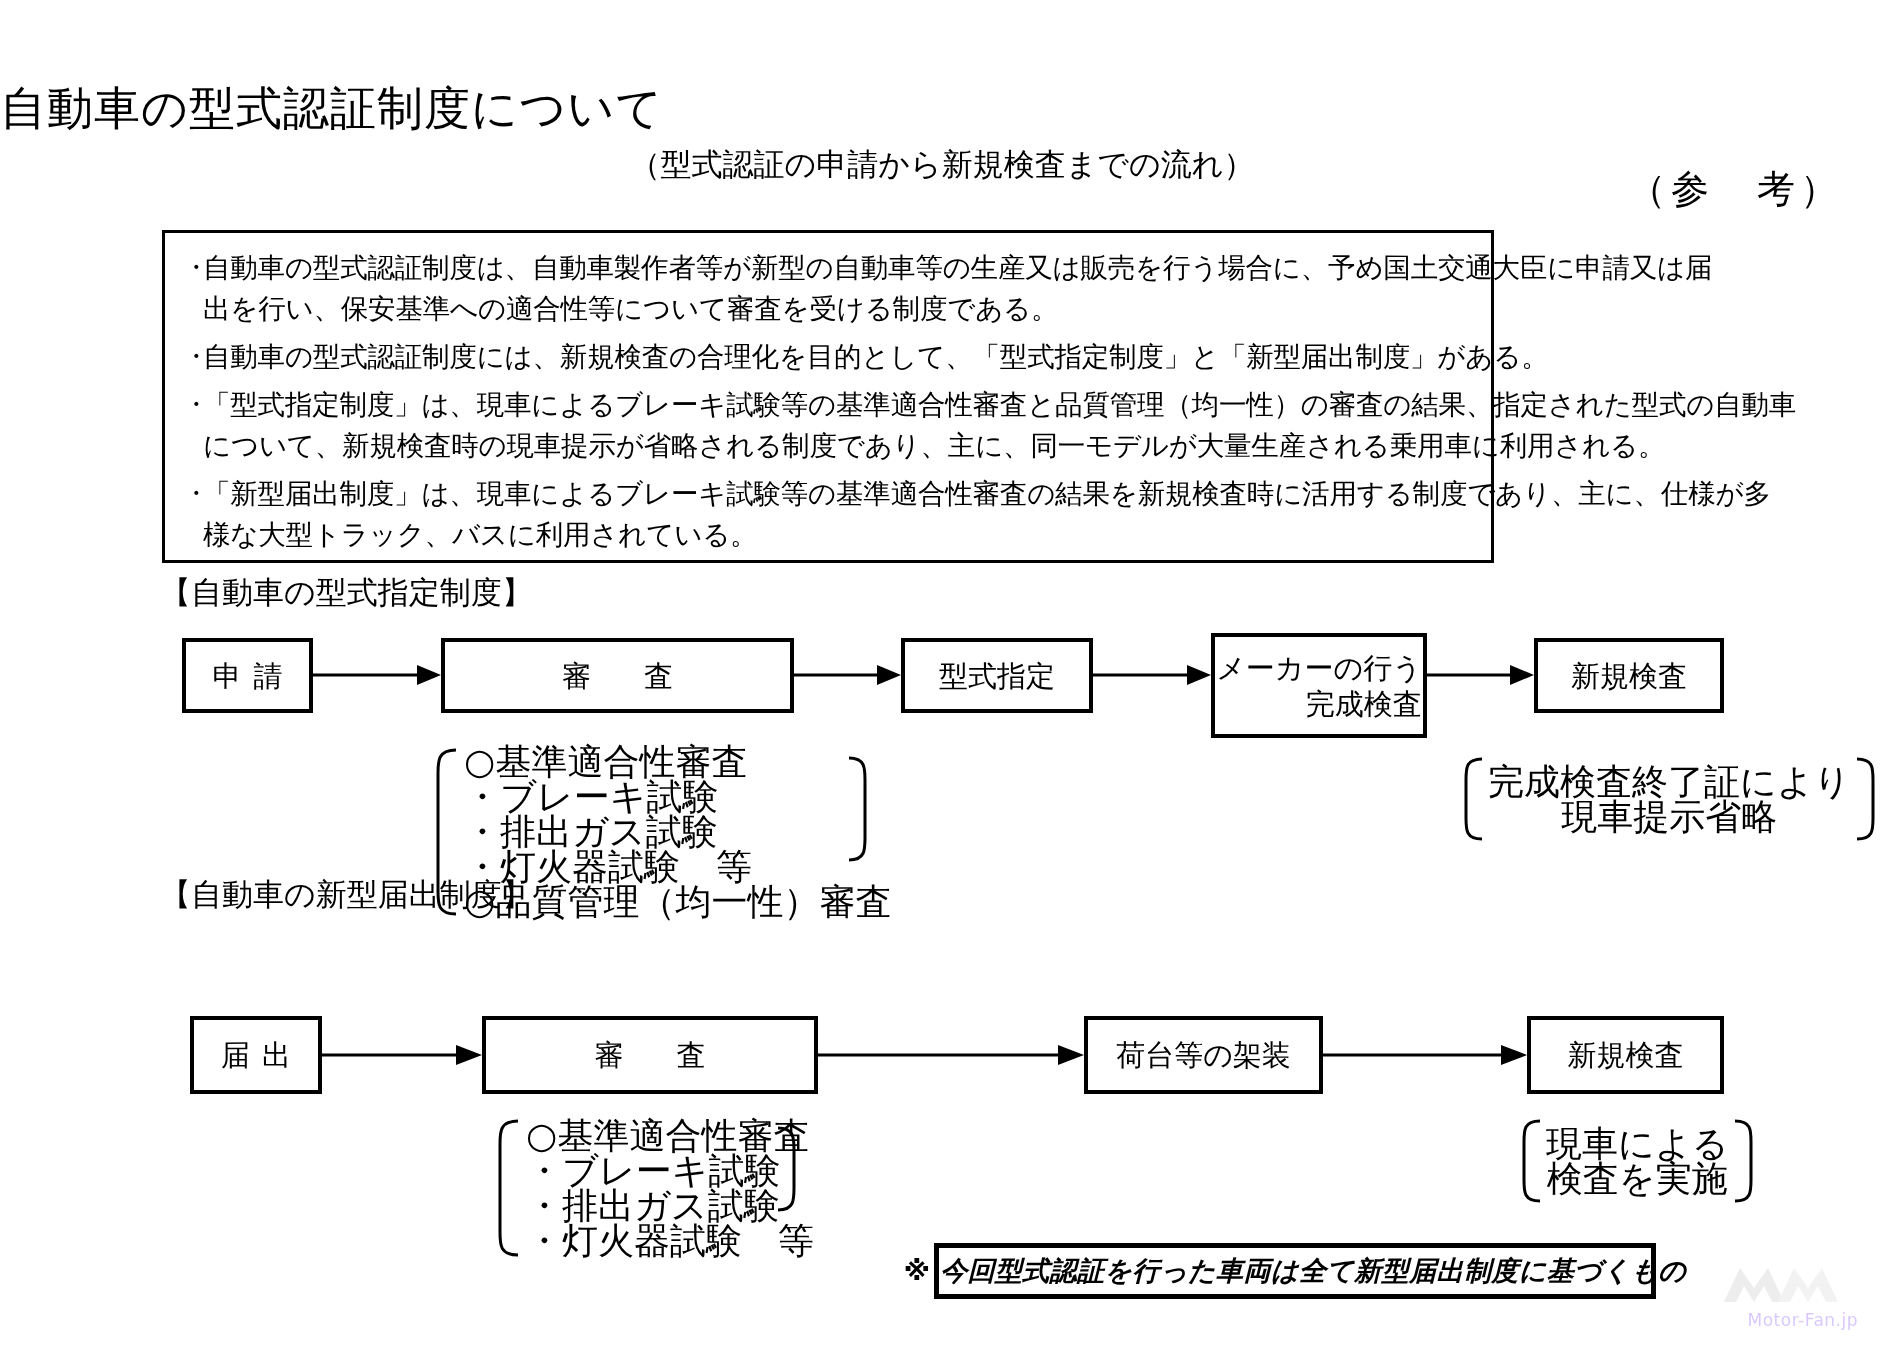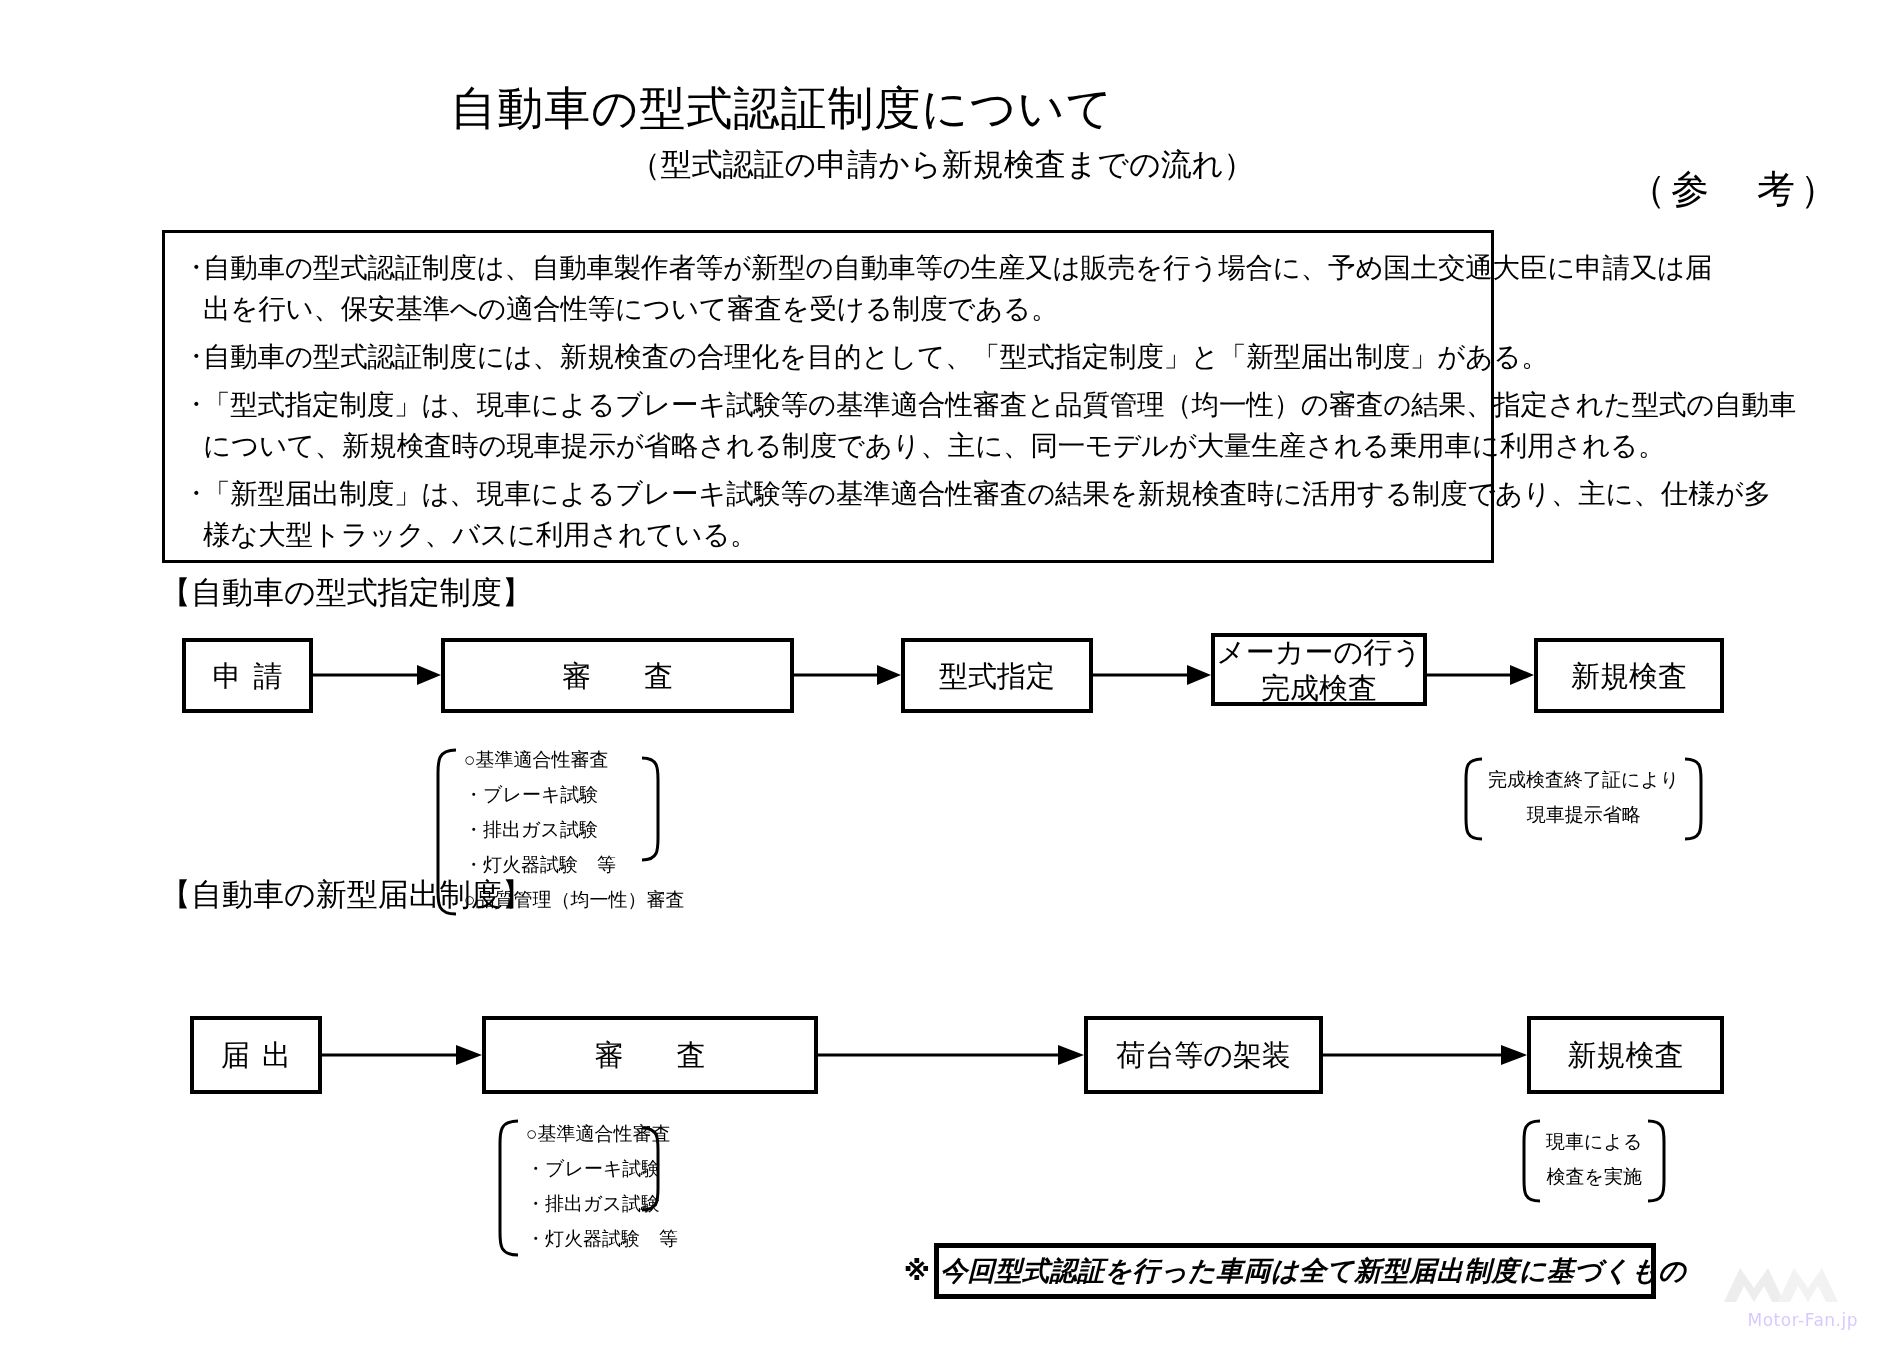--- a/index.html
+++ b/index.html
@@ -22,21 +22,20 @@
     left: 0;
     top: 78px;
     width: 1884px;
     height: 120px;
   }
   #title {
     position: absolute;
     left: 0;
     top: 0;
     width: 1564px;
-    text-align: center;
     font-size: 46px;
     letter-spacing: 1px;
     white-space: nowrap;
   }
   #subtitle {
     position: absolute;
     left: 0;
     top: 66px;
     width: 1884px;
     text-align: center;
@@ -106,21 +105,21 @@
     font-size: 29px;
     line-height: 36px;
     white-space: nowrap;
   }
   .flow-box.wide-space { letter-spacing: 12px; text-indent: 12px; }
 
   
   #box-apply      { left: 182px;  top: 638px; width: 131px; height: 75px; }
   #box-exam-1     { left: 441px;  top: 638px; width: 353px; height: 75px; }
   #box-designate  { left: 901px;  top: 638px; width: 192px; height: 75px; }
-  #box-maker      { left: 1211px; top: 633px; width: 216px; height: 73px; }
+  #box-maker      { left: 1211px; top: 633px; width: 216px; height: 105px; text-align: right; }
   #box-newreg-1   { left: 1534px; top: 638px; width: 190px; height: 75px; }
 
   
   #box-notify     { left: 190px;  top: 1016px; width: 132px; height: 78px; }
   #box-exam-2     { left: 482px;  top: 1016px; width: 336px; height: 78px; }
   #box-body       { left: 1084px; top: 1016px; width: 239px; height: 78px; }
   #box-newreg-2   { left: 1527px; top: 1016px; width: 197px; height: 78px; }
 
   
   .arrow {
@@ -131,24 +130,23 @@
   .arrow svg { display: block; overflow: visible; }
 
   
   .brace-note {
     position: absolute;
     display: flex;
     align-items: center;
   }
   .brace-svg { display: block; flex: 0 0 auto; }
   .brace-text {
-    font-size: 19px;
+    font-size: 36px;
     line-height: 35px;
     white-space: nowrap;
-    font-family: Liberation Mono, monospace;
   }
   .brace-text span { display: block; }
   .brace-text.centered { text-align: center; }
 
   #note-exam-1 { left: 424px; top: 744px; }
   #note-newreg-1 { left: 1458px; top: 752px; }
   #note-exam-2 { left: 486px; top: 1118px; }
   #note-newreg-2 { left: 1516px; top: 1118px; }
 
   

